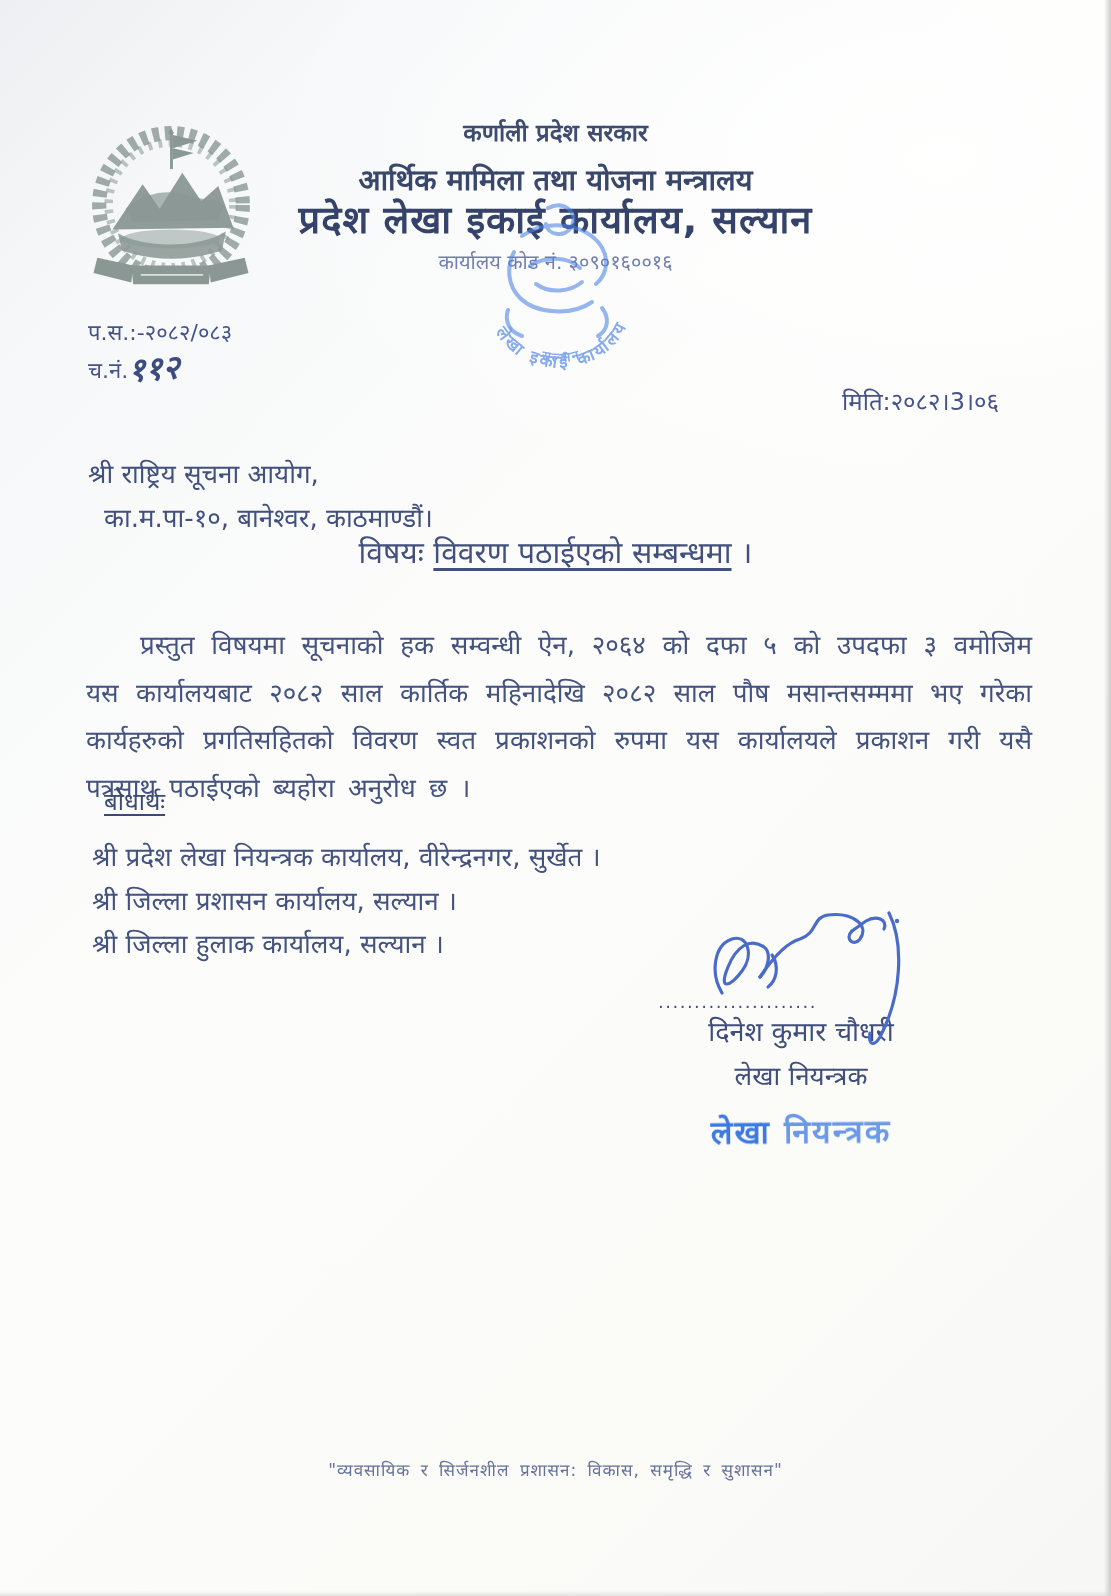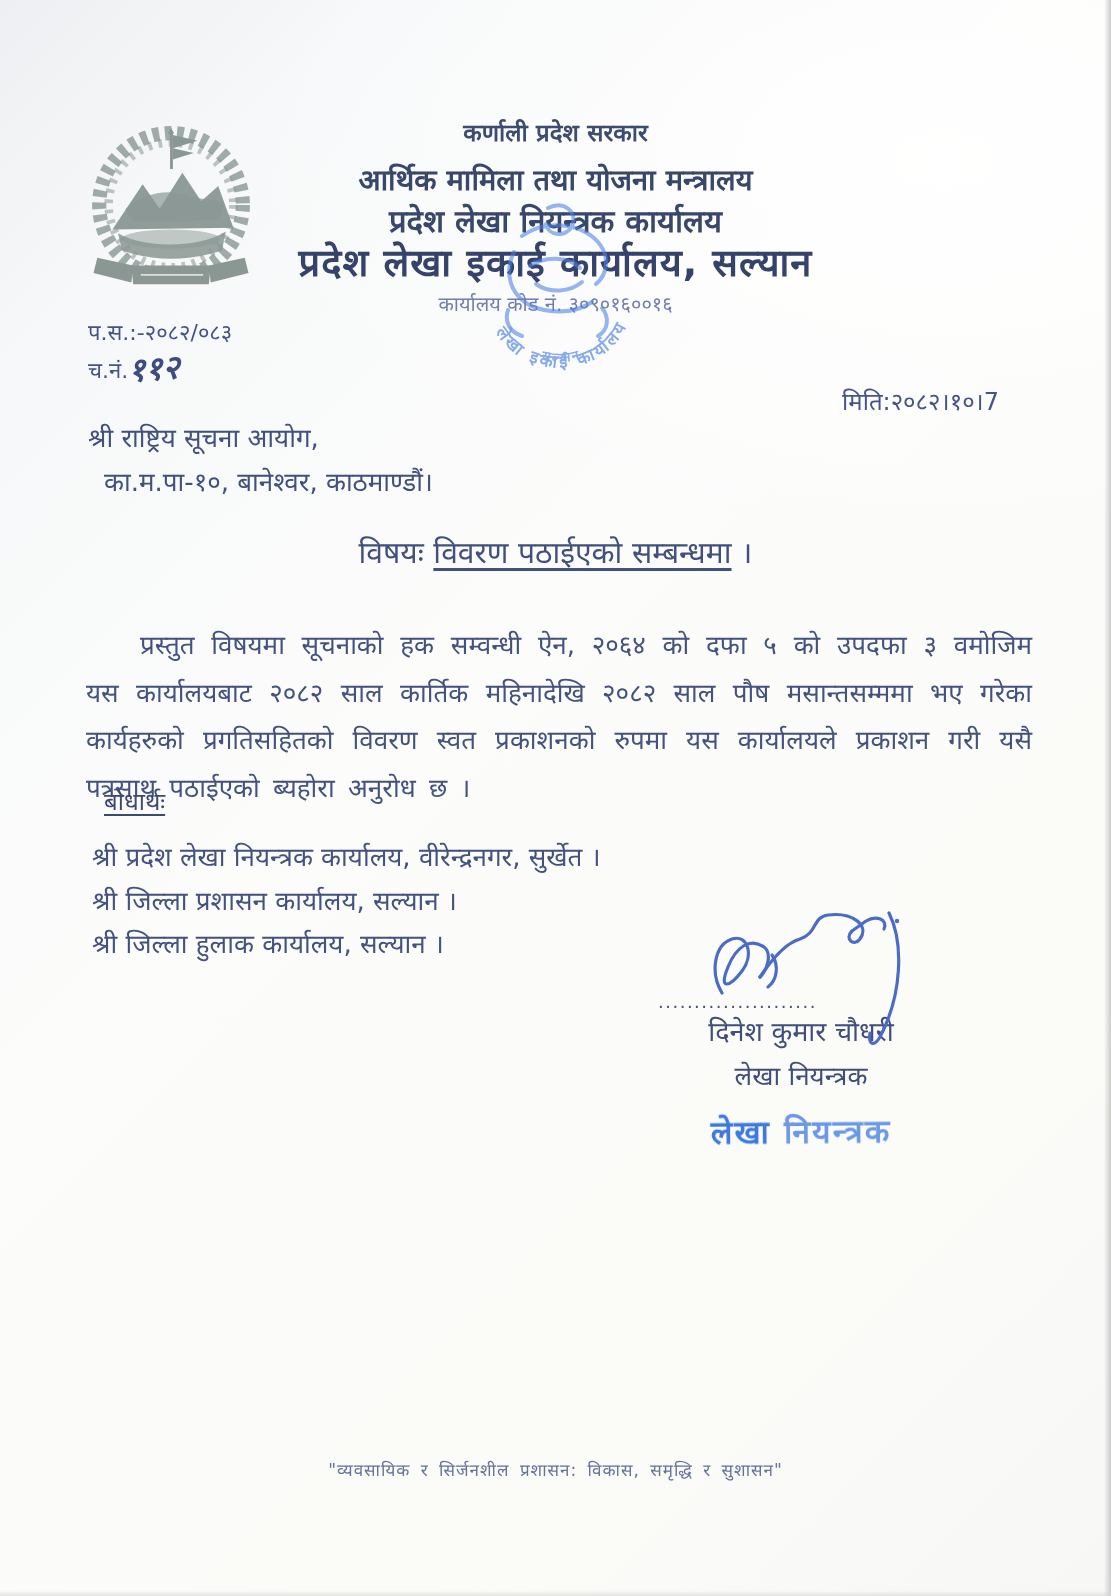--- a/index.html
+++ b/index.html
@@ -27,21 +27,21 @@
 
   .seal{position:absolute;left:452px;top:190px;width:215px;height:190px;
     opacity:.78;filter:blur(.4px);pointer-events:none;}
 
   .refs{position:absolute;left:88px;top:316px;font-size:22px;line-height:34px;color:#46538a;}
   .refs .handnum{font-size:33px;font-style:italic;display:inline-block;
     transform:rotate(-4deg) translateY(2px);font-weight:600;color:#3d4c80;}
 
   .dateline{position:absolute;right:112px;top:384px;font-size:24px;color:#46538a;}
 
-  .addr{position:absolute;left:88px;top:416px;font-size:26px;line-height:44px;color:#42507e;}
+  .addr{position:absolute;left:88px;top:452px;font-size:26px;line-height:44px;color:#42507e;}
   .addr .ln2{padding-left:16px;}
 
   .subject{position:absolute;left:0;right:0;top:531px;text-align:center;font-size:30px;color:#42507e;}
   .subject .und{text-decoration:underline;text-underline-offset:5px;}
 
   .bodytext{position:absolute;left:86px;width:946px;top:596px;
     font-size:26px;line-height:47.5px;text-align:justify;text-indent:54px;
     word-spacing:5px;color:#44527f;}
 
   .cc-label{position:absolute;left:104px;top:784px;font-size:24px;font-weight:400;
@@ -87,21 +87,20 @@
       <path d="M58,156 L142,156 L140,176 L60,176 Z"></path>
     </g>
     <g stroke="#f2f3f1" stroke-width="2" opacity=".8">
       <line x1="68" y1="166" x2="134" y2="166"></line>
     </g>
   </svg>
 
   <div class="hdr">
     <div class="l1">कर्णाली प्रदेश सरकार</div>
     <div class="l2">आर्थिक मामिला तथा योजना मन्त्रालय</div>
-    <div class="l3">प्रदेश लेखा नियन्त्रक कार्यालय</div>
     <div class="l4">प्रदेश लेखा इकाई कार्यालय, सल्यान</div>
     <div class="l5">कार्यालय कोड नं. ३०९०१६००१६</div>
   </div>
 
   <svg class="seal" viewBox="0 0 215 190">
     <defs>
       <path id="arcMid" d="M38,128 A72,66 0 0,0 178,126"></path>
       <path id="arcBot" d="M68,158 A52,40 0 0,0 148,157"></path>
     </defs>
     <g stroke="#4d82e4" fill="none" stroke-width="4" opacity=".75" stroke-linecap="round">
@@ -121,21 +120,21 @@
         <textPath href="#arcBot" startOffset="28%">सल्यान</textPath>
       </text>
     </g>
   </svg>
 
   <div class="refs">
     <div>प.स.:-२०८२/०८३</div>
     <div><span>च.नं.</span><span class="handnum">११२</span></div>
   </div>
 
-  <div class="dateline">मिति:२०८२।१०।7</div>
+  <div class="dateline">मिति:२०८२।3।०६</div>
 
   <div class="addr">
     <div>श्री राष्ट्रिय सूचना आयोग,</div>
     <div class="ln2">का.म.पा-१०, बानेश्वर, काठमाण्डौं।</div>
   </div>
 
   <div class="subject">
     <span>विषयः </span><span class="und">विवरण पठाईएको सम्बन्धमा</span><span> ।</span>
   </div>
 

